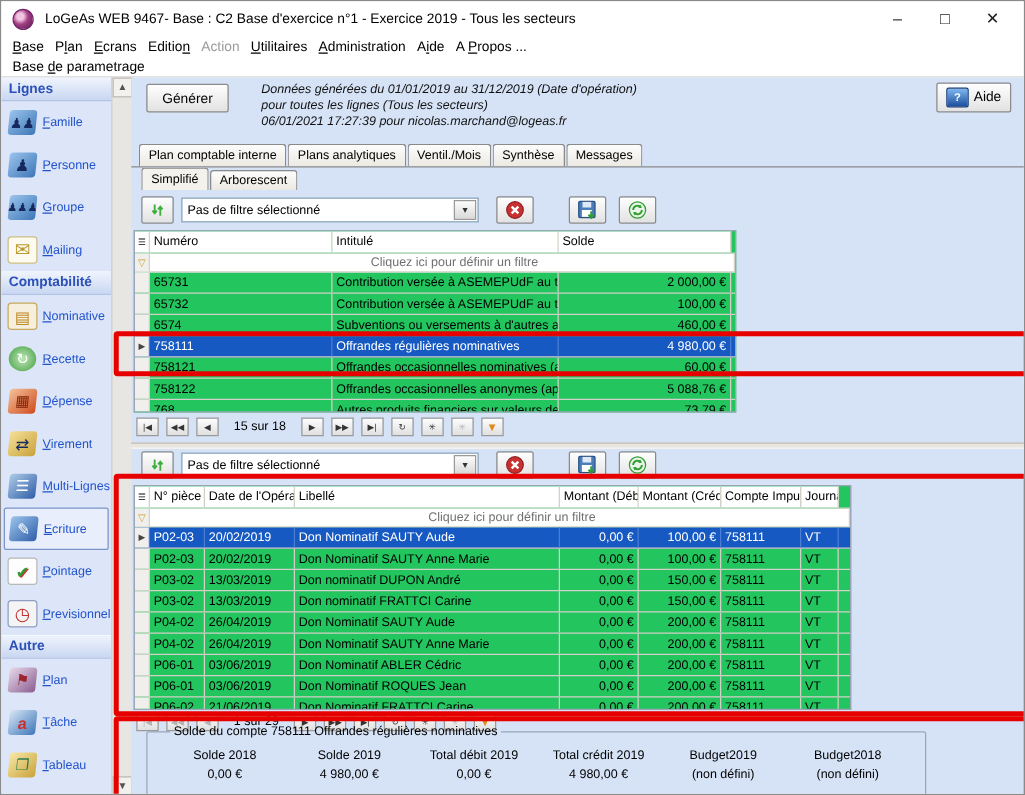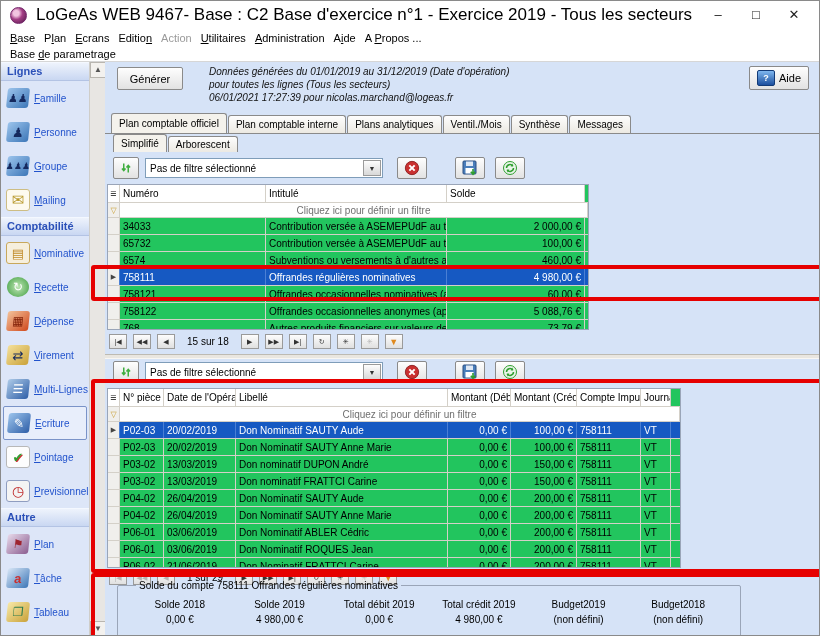--- a/index.html
+++ b/index.html
@@ -2,21 +2,21 @@
 <html><head>
 <meta charset="utf-8">
 <style>
   html,body{margin:0;padding:0;background:#c8c8c8;font-family:"Liberation Sans",sans-serif;}
   .win{position:relative;width:820px;height:636px;background:#fff;border:1px solid #8a8a8a;box-sizing:border-box;overflow:hidden;}
   
   .titlebar{position:absolute;left:0;top:0;width:100%;height:28px;background:#fff;display:flex;align-items:center;}
   .app-icon{width:15px;height:15px;margin-left:9px;border-radius:50%;
     background:radial-gradient(circle at 35% 35%, #f2c4e0 0 20%, #a43f86 45%, #5e1f52 90%);
     border:1px solid #74256b;flex:0 0 auto;}
-  .title-text{font-size:17px;color:#000;margin-left:9px;white-space:nowrap;}
+  .title-text{font-size:11px;color:#000;margin-left:9px;white-space:nowrap;}
   .win-controls{position:absolute;right:6px;top:0;height:28px;display:flex;align-items:center;gap:0;}
   .win-controls .wbtn{width:38px;height:24px;text-align:center;line-height:24px;font-size:13px;color:#222;cursor:default;}
   
   .menubar{position:absolute;left:0;top:28px;width:100%;height:17px;background:#fff;font-size:11px;display:flex;align-items:center;}
   .menubar .mi{margin-left:9px;color:#000;white-space:nowrap;}
   .menubar .mi.disabled{color:#9a9a9a;}
   .menubar2{position:absolute;left:0;top:45px;width:100%;height:15px;background:#fff;font-size:11px;display:flex;align-items:center;border-bottom:1px solid #d6d6d6;}
   .menubar2 .mi{margin-left:9px;}
   
   .body{position:absolute;left:0;top:61px;width:100%;height:575px;}
@@ -234,21 +234,20 @@
           <div>Données générées du 01/01/2019 au 31/12/2019 (Date d'opération)</div>
           <div>pour toutes les lignes (Tous les secteurs)</div>
           <div>06/01/2021 17:27:39 pour nicolas.marchand@logeas.fr</div>
         </div>
       <button class="btn hdr-aide">
         <span class="aide-ic">?</span>
         <span>Aide</span>
       </button>
 
       <div class="tabs" id="tabs">
-          <div class="tab active">Plan comptable officiel</div>
           <div class="tab">Plan comptable interne</div>
           <div class="tab">Plans analytiques</div>
           <div class="tab">Ventil./Mois</div>
           <div class="tab">Synthèse</div>
           <div class="tab">Messages</div>
         </div>
       <div class="tabline"></div>
       <div class="subtabs" id="subtabs">
           <div class="tab active">Simplifié</div>
           <div class="tab">Arborescent</div>
@@ -294,21 +293,21 @@
             <div class="g-cell" style="width: 146px; height: 17px;">Numéro</div>
             <div class="g-cell" style="width: 181px; height: 17px;">Intitulé</div>
             <div class="g-cell" style="width: 138px; height: 17px;">Solde</div>
           </div>
           <div class="g-row g-filter">
             <div class="g-cell g-sel-col" style="width: 12px; font-size: 8px; color: rgb(202, 162, 58);">▽</div>
             <div class="g-cell hint" style="width: 468px; height: 14px; justify-content: center;">Cliquez ici pour définir un filtre</div>
           </div>
           <div class="g-row">
             <div class="g-cell g-sel-col" style="width: 12px; height: 16px; font-size: 7px;"></div>
-            <div class="g-cell" style="width: 146px; height: 16px;">34033</div>
+            <div class="g-cell" style="width: 146px; height: 16px;">65731</div>
             <div class="g-cell" style="width: 181px; height: 16px;">Contribution versée à ASEMEPUdF au titre de l'exer...</div>
             <div class="g-cell num" style="width: 138px; height: 16px;">2 000,00 €</div>
           </div>
           <div class="g-row">
             <div class="g-cell g-sel-col" style="width: 12px; height: 16px; font-size: 7px;"></div>
             <div class="g-cell" style="width: 146px; height: 16px;">65732</div>
             <div class="g-cell" style="width: 181px; height: 16px;">Contribution versée à ASEMEPUdF au titre des ann...</div>
             <div class="g-cell num" style="width: 138px; height: 16px;">100,00 €</div>
           </div>
           <div class="g-row">

